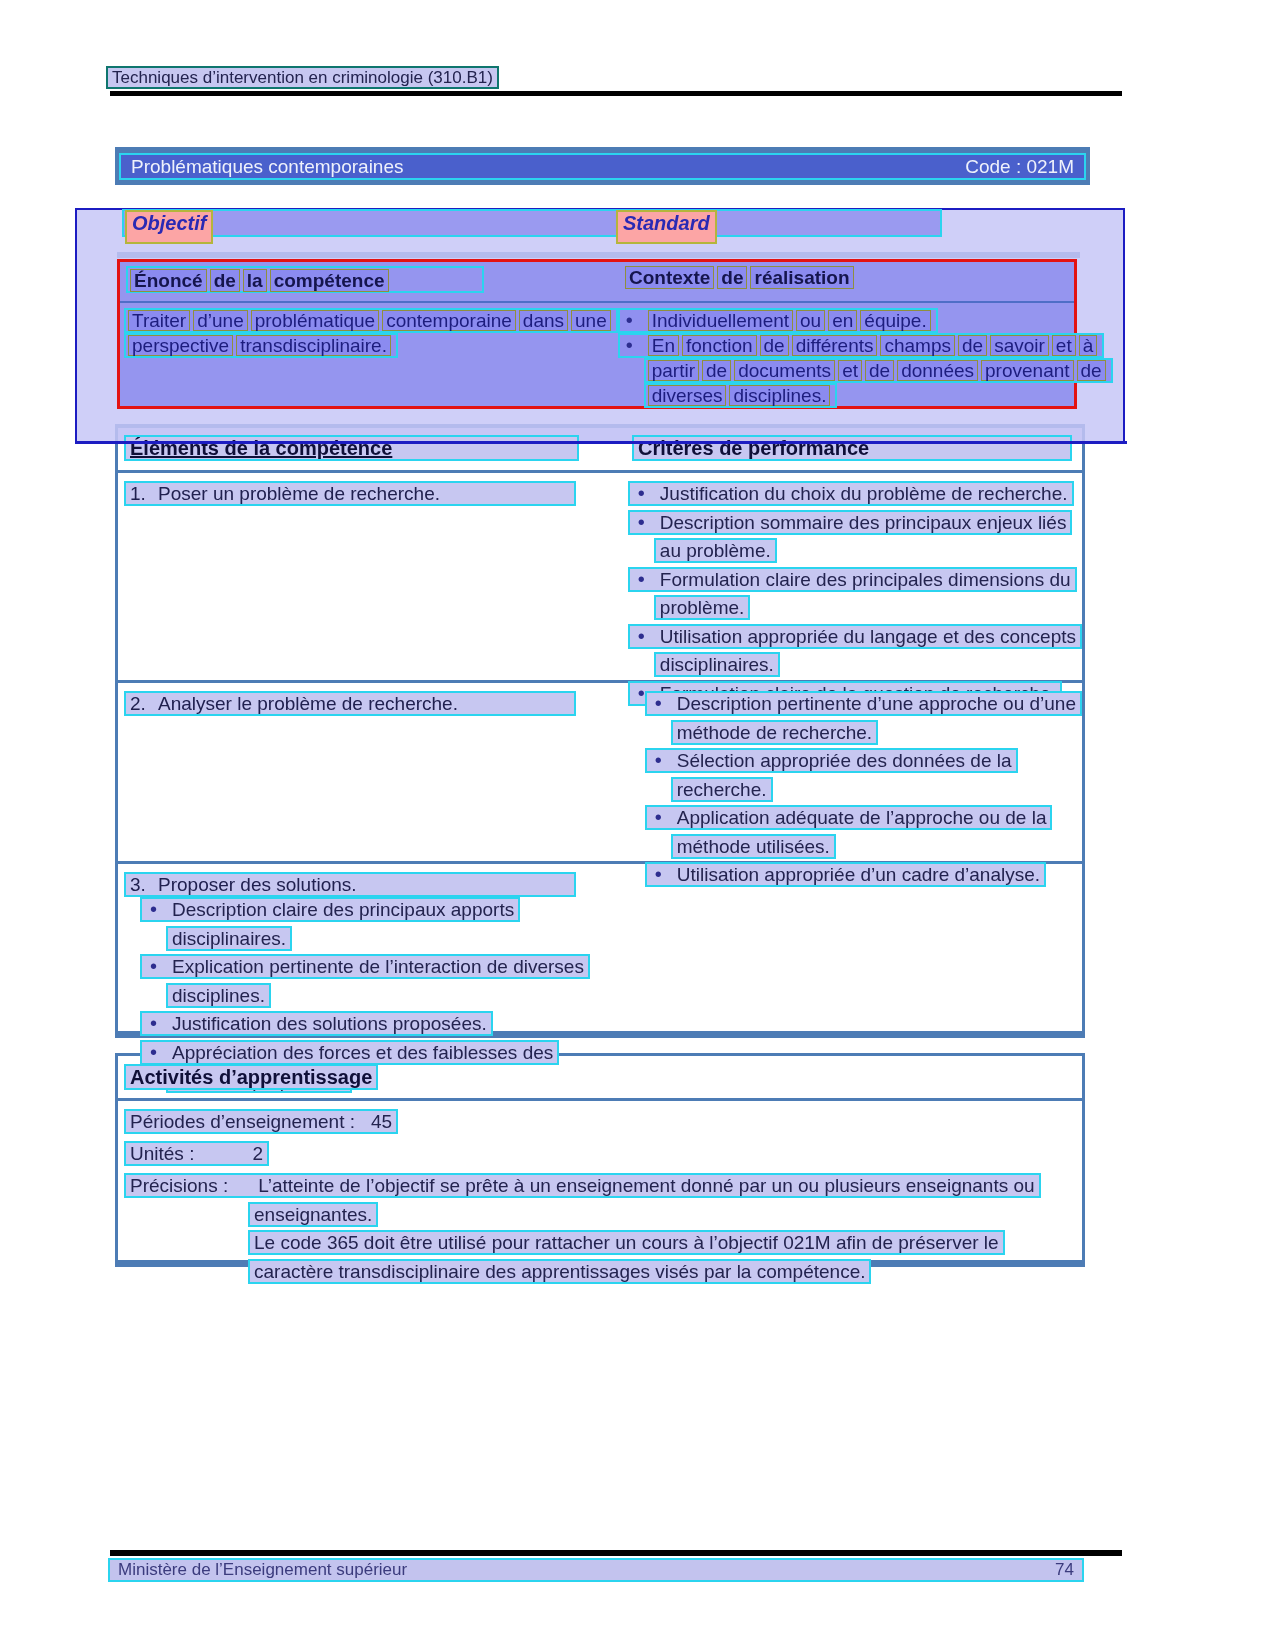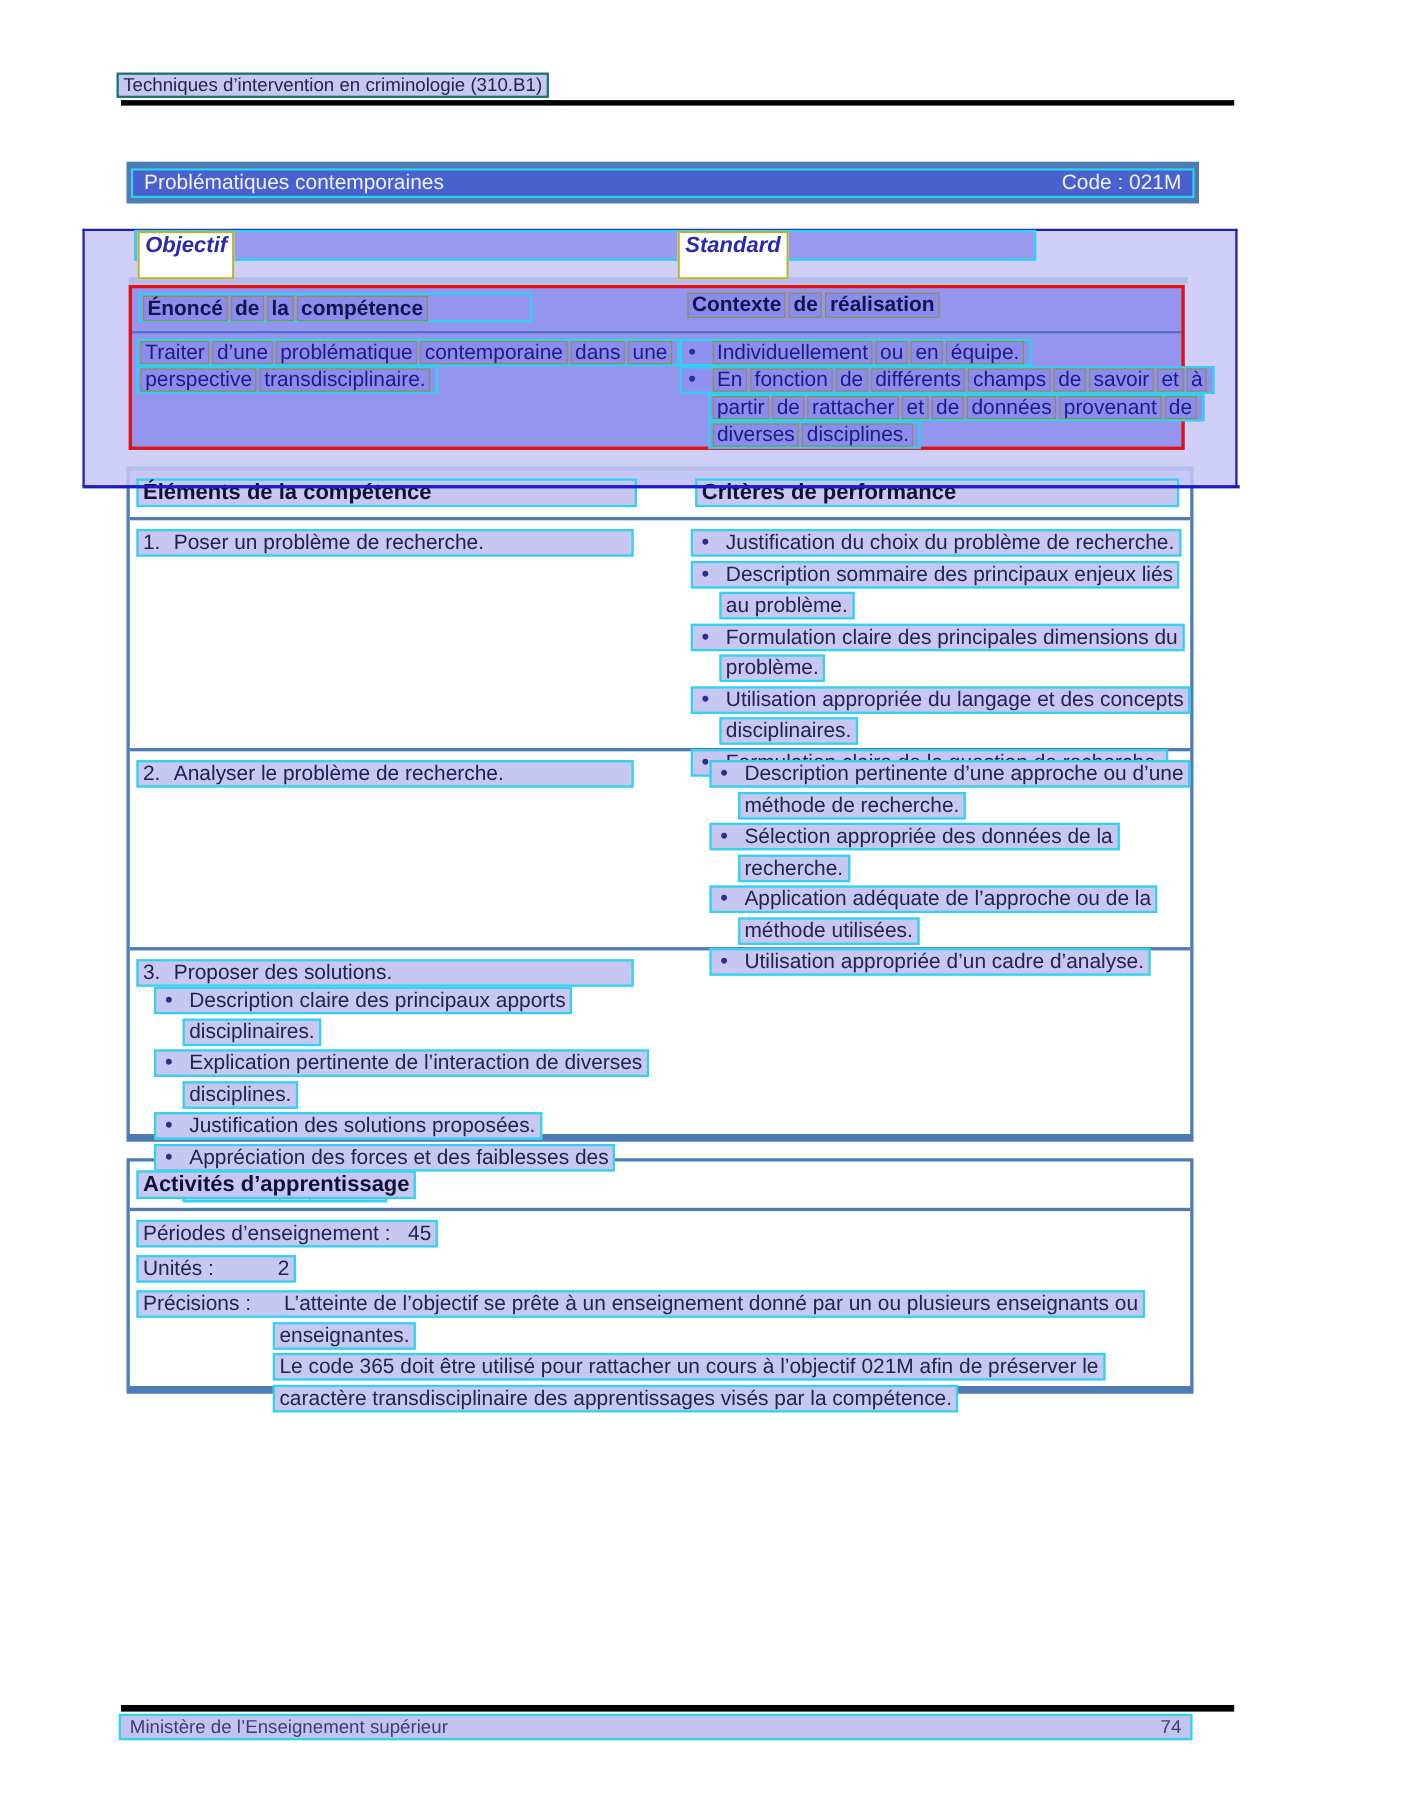--- a/index.html
+++ b/index.html
@@ -31,22 +31,22 @@
 
   
   .overlay { position:absolute; left:75px; top:208px; width:1050px; height:234px;
         background:rgba(199,199,247,0.85); border:2px solid #1c1cc2; border-bottom:none; z-index:5; }
   .overlay-bline { position:absolute; left:75px; top:441px; width:1052px; height:3px;
         background:#1c1cc2; z-index:20; }
   .steel-band1 { position:absolute; left:117px; top:252px; width:963px; height:6px; background:#4d7cb5; z-index:4; }
 
   .obj-band { position:absolute; left:122px; top:209px; width:820px; height:28px;
         background:#9a9af0; border:2px solid #2bd4ef; z-index:10; }
-  .w-yellow { position:absolute; top:-1px; height:44px; border:2px solid #b5b53c;
-        background:#ffffff; padding:0 5px; font-size:20px; line-height:22px;
+  .w-yellow { position:absolute; top:-1px; height:34px; border:2px solid #b5b53c;
+        background:#fca5a5; padding:0 5px; font-size:20px; line-height:22px;
         font-weight:bold; font-style:italic; color:#2929b4; white-space:nowrap; }
 
   
   .redbox { position:absolute; left:117px; top:259px; width:960px; height:150px;
         border:3px solid #e31212; background:#9595ef; z-index:10; color:#1c1c80; }
   .red-head { position:absolute; top:4px; left:0; right:0; height:34px; display:flex; }
   .red-cell-l { width:505px; padding-left:6px; }
   .red-cell-r { flex:1; }
   .hl-cyan-p { display:inline-block; border:2px solid #2bd4ef; background:transparent;
         height:27px; padding:1px 2px; white-space:nowrap; }
@@ -69,21 +69,21 @@
   
   .table2 { position:absolute; left:115px; top:424px; width:970px; height:614px;
         border:3px solid #4d7cb5; border-top-width:4px; border-bottom-width:7px;
         background:linear-gradient(180deg,#c7c7f2 0px,#c7c7f2 16px,#ffffff 16px); }
   .t2-head { height:42px; display:flex; padding-top:7px; }
   .t2-cell-l { width:512px; padding-left:6px; }
   .t2-cell-r { flex:1; padding-left:2px; }
   .hl-head { display:inline-block; border:2px solid #2bd4ef; background:#c7c7f1;
         font-weight:bold; font-size:20px; line-height:22px; height:26px; padding:0 4px;
         color:#0f0f38; white-space:nowrap; position:relative; z-index:10; }
-  .hl-head.wl { width:455px; }
+  .hl-head.wl { width:455px;text-decoration:underline; }
   .hl-head.wr { width:440px; }
   .t2-div { height:3px; background:#4d7cb5; }
   .t2-row { display:flex; padding-top:8px; }
   .t2-row.r1 { height:207px; } .t2-row.r2 { height:178px;border-radius:17px; } .t2-row.r3 { height:167px;flex-direction:column; }
   .elem-box { display:inline-block; width:452px; border:2px solid #2bd4ef; background:#c7c7f1;
         font-size:19px; line-height:21px; height:25px; padding:0 4px; color:#20204f;
         white-space:nowrap; position:relative; z-index:10; }
   .elem-num { display:inline-block; width:28px; }
   .crit-line { display:block; margin-bottom:3.5px;padding-left:20px; }
   .crit-box { display:inline-block; border:2px solid #2bd4ef; background:#c7c7f1;
@@ -142,21 +142,21 @@
     </div>
     <div class="red-divider"></div>
     <div class="red-content">
       <div class="red-left">
         <div class="pline-row"><span class="hl-pline"><span class="w">Traiter</span><span class="w">d’une</span><span class="w">problématique</span><span class="w">contemporaine</span><span class="w">dans</span><span class="w">une</span></span></div>
         <div class="pline-row"><span class="hl-pline"><span class="w">perspective</span><span class="w">transdisciplinaire.</span></span></div>
       </div>
       <div class="red-right">
         <div class="pline-row"><span class="hl-pline"><span class="blt">•</span><span><span class="w">Individuellement</span><span class="w">ou</span><span class="w">en</span><span class="w">équipe.</span></span></span></div>
         <div class="pline-row"><span class="hl-pline"><span class="blt">•</span><span><span class="w">En</span><span class="w">fonction</span><span class="w">de</span><span class="w">différents</span><span class="w">champs</span><span class="w">de</span><span class="w">savoir</span><span class="w">et</span><span class="w">à</span></span></span></div>
-        <div class="pline-row"><span class="hl-pline cont"><span class="w">partir</span><span class="w">de</span><span class="w">rattacher</span><span class="w">et</span><span class="w">de</span><span class="w">données</span><span class="w">provenant</span><span class="w">de</span></span></div>
+        <div class="pline-row"><span class="hl-pline cont"><span class="w">partir</span><span class="w">de</span><span class="w">documents</span><span class="w">et</span><span class="w">de</span><span class="w">données</span><span class="w">provenant</span><span class="w">de</span></span></div>
         <div class="pline-row"><span class="hl-pline cont"><span class="w">diverses</span><span class="w">disciplines.</span></span></div>
       </div>
     </div>
   </div>
 
   <div class="overlay-bline"></div>
 
   <div class="table2">
     <div class="t2-head">
       <div class="t2-cell-l"><span class="hl-head wl">Éléments de la compétence</span></div>

